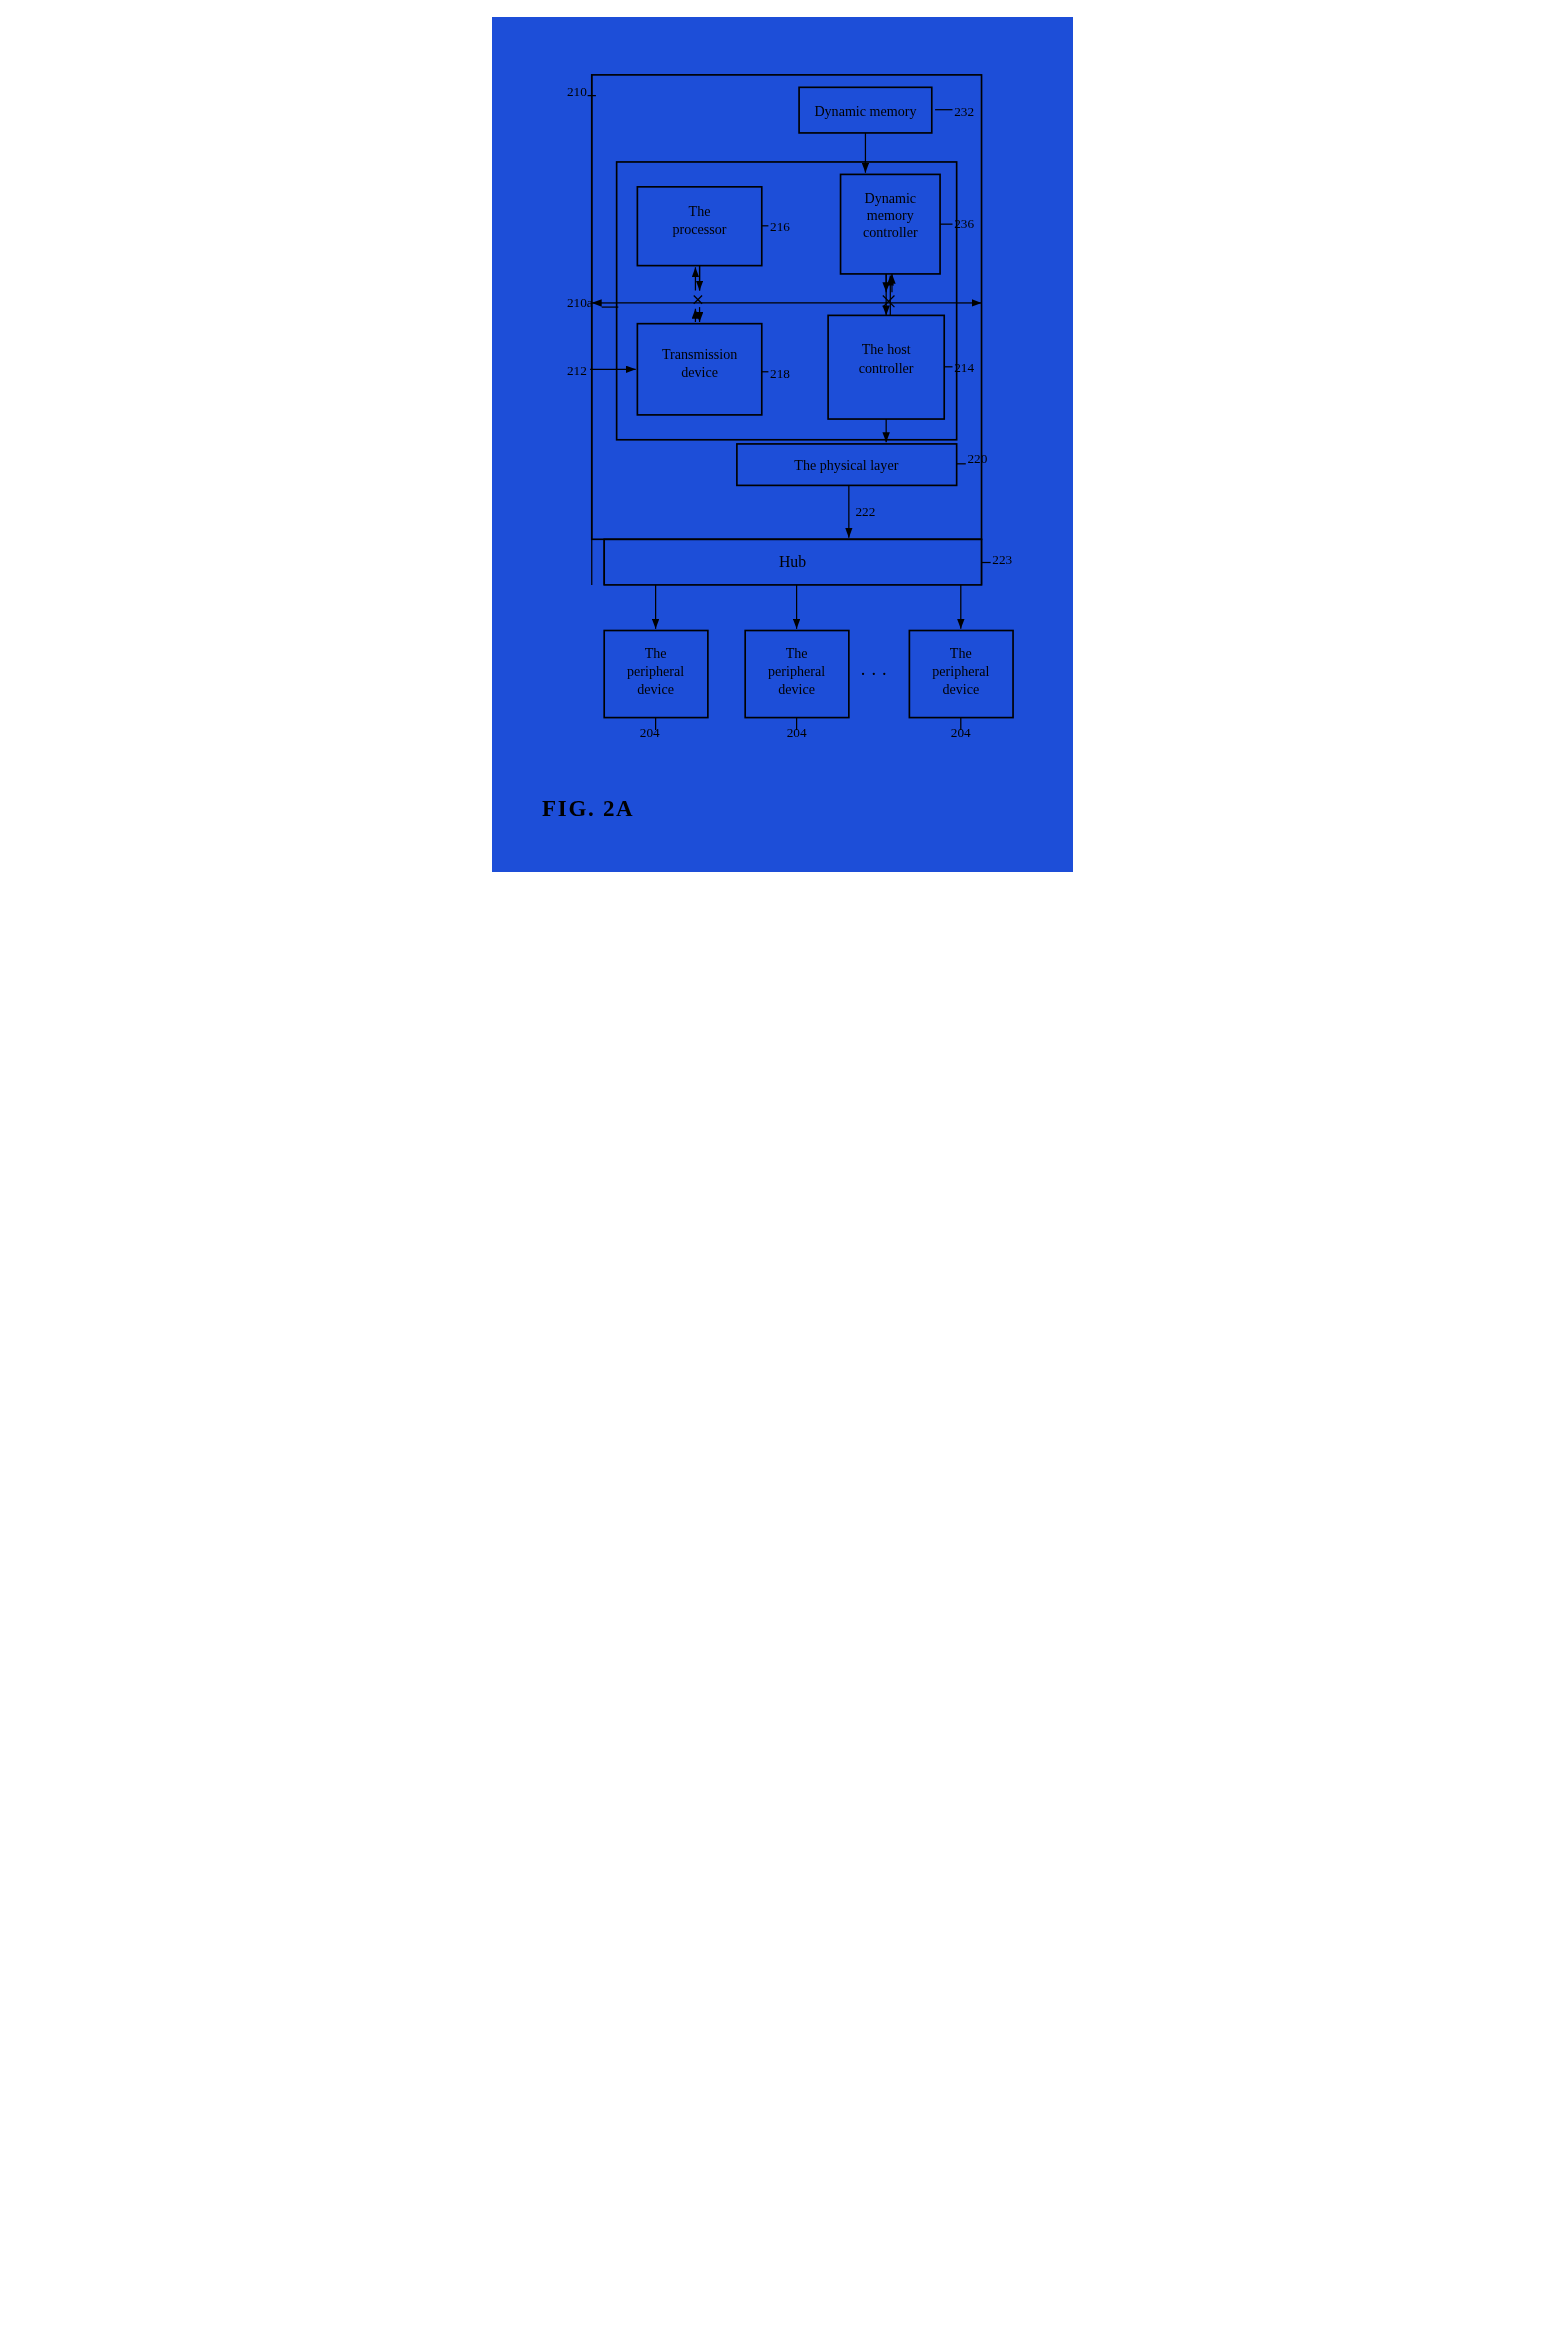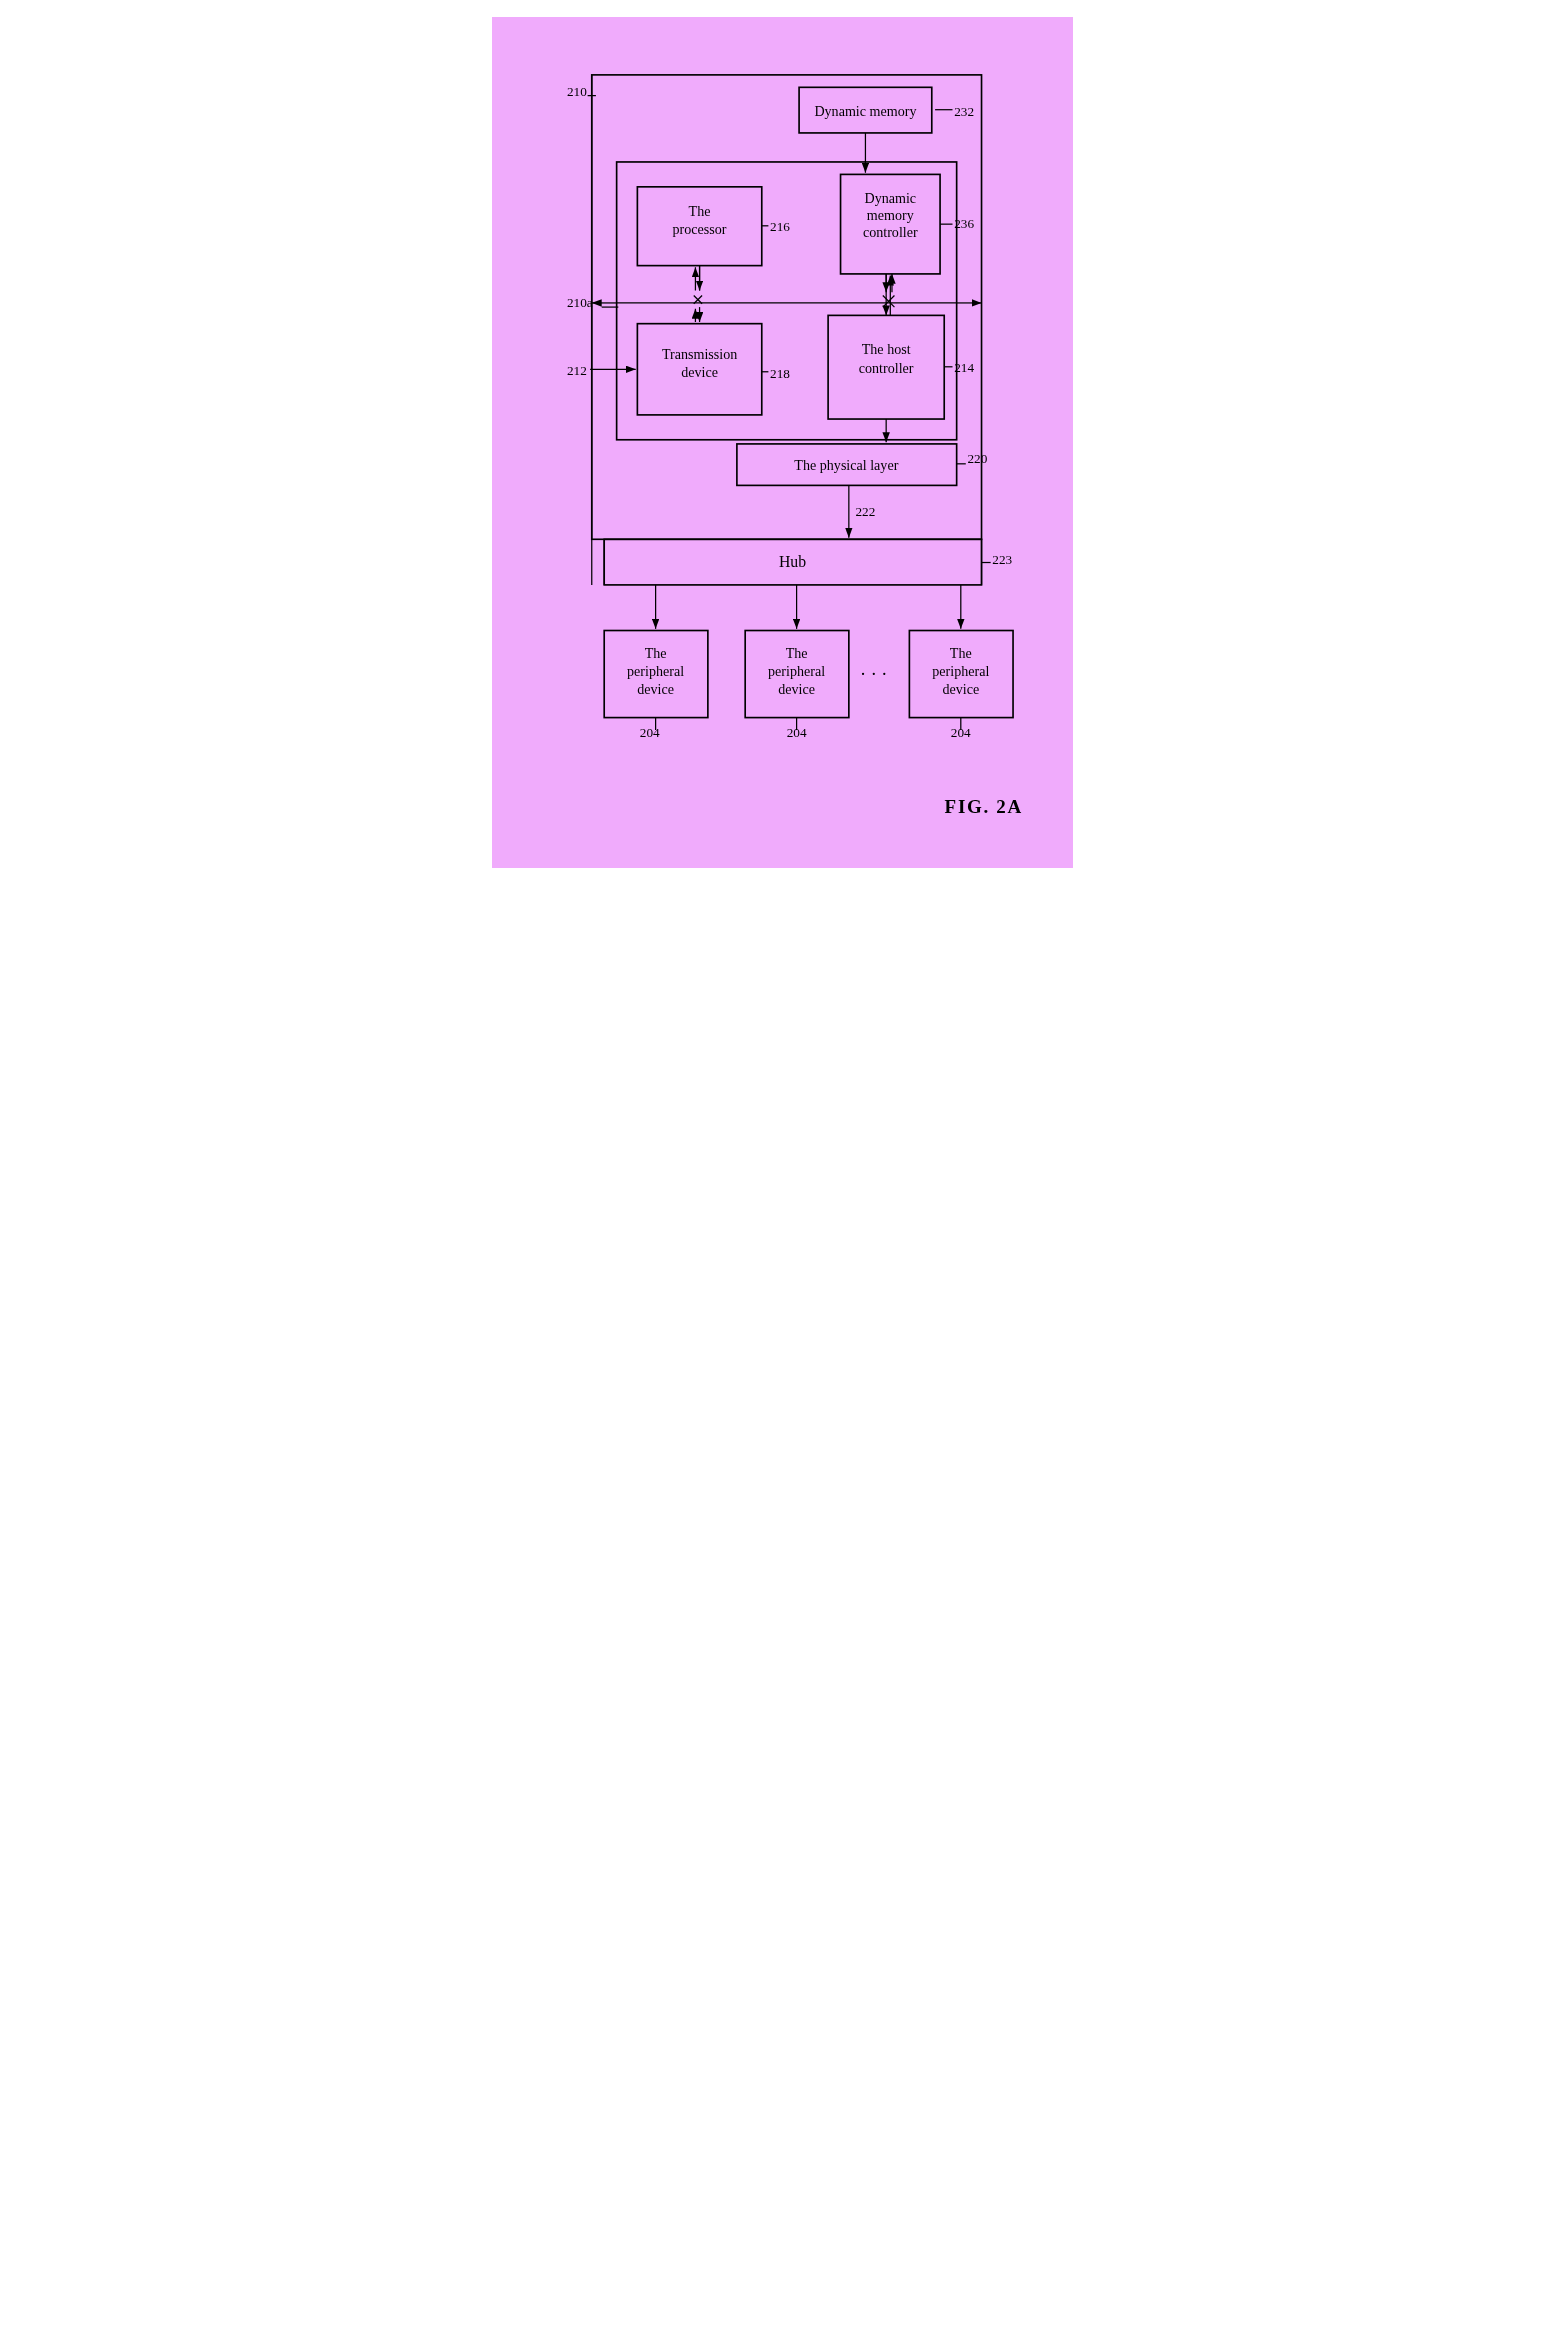--- a/index.html
+++ b/index.html
@@ -7,36 +7,36 @@
       background: #fff;
       font-family: 'Times New Roman', Times, serif;
       display: flex;
       justify-content: center;
       align-items: flex-start;
       min-height: 100vh;
       padding: 16.6px;
     }
     .page {
       width: 581px;
-      background: #f0abfc;
+      background: #1d4ed8;
       padding: 33px 50px 50px 50px;
       position: relative;
     }
     .diagram {
       width: 100%;
       position: relative;
     }
     svg {
       width: 100%;
       height: auto;
       display: block;
     }
     .fig-label {
-      text-align: right;
-      font-size: 19px;
+      text-align: left;
+      font-size: 23px;
       font-weight: bold;
       margin-top: 33px;
       letter-spacing: 1.7px;
     }
   </style>
 </head>
 <body>
 
 <div class="page">
   <div class="diagram">

